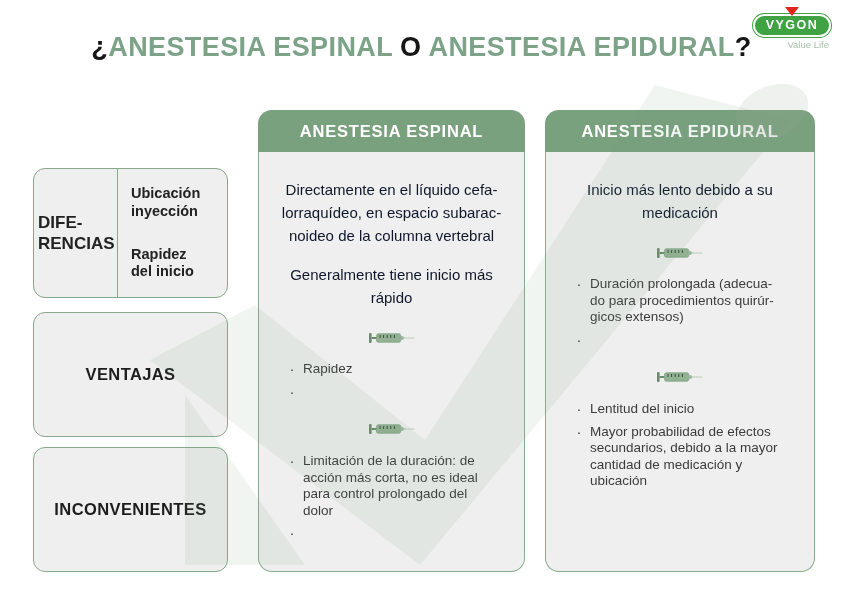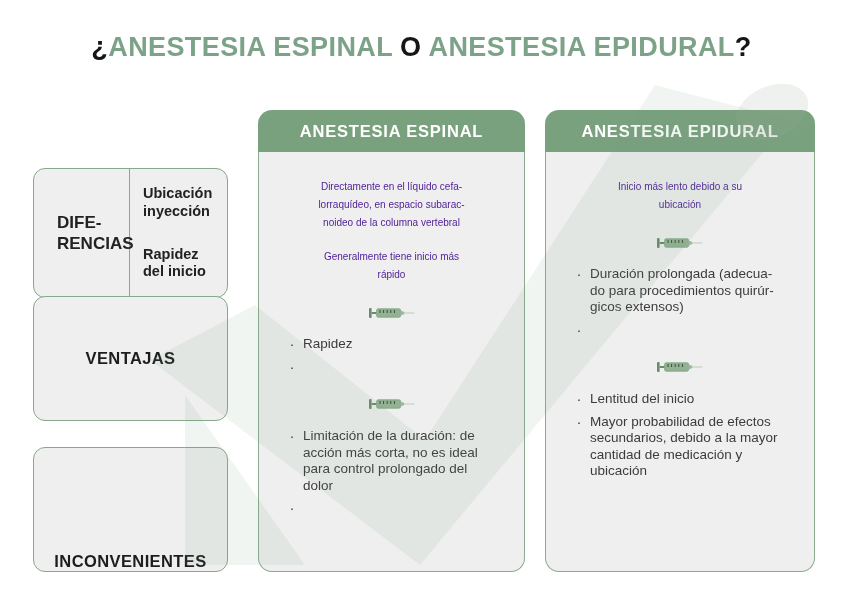--- a/index.html
+++ b/index.html
@@ -16,37 +16,37 @@
   .logo-tagline { color:#a5c2a6; font-size:9.5px; text-align:right; margin-top:2px; padding-right:2px; }
 
   .title { position:absolute; top:32px; left:0; width:100%; text-align:center; font-size:27px; font-weight:bold; letter-spacing:0.4px; z-index:2; }
   .title .grn { color:#7ca287; }
   .title .blk { color:#161616; }
   .title .conn { margin:0 7px; }
 
   
   .rowbox { position:absolute; left:33px; width:195px; background:#efefef; border:1.8px solid #86a989; border-radius:12px; z-index:1; }
   .box-diff { top:168px; height:130px; display:flex; }
-  .diff-left { width:96px; display:flex; align-items:center; padding-left:23px; border-right:1.8px solid #86a989; }
+  .diff-left { width:84px; display:flex; align-items:center; padding-left:4px; border-right:1.8px solid #86a989; }
   .diff-left .lbl { font-size:17px; font-weight:bold; color:#222; white-space:pre-line; line-height:1.25; }
   .diff-right { flex:1; display:flex; flex-direction:column; justify-content:space-between; padding:16px 0 16px 13px; }
   .diff-sub { font-size:14.5px; font-weight:bold; color:#222; white-space:pre-line; line-height:1.22; }
   .box-center { display:flex; align-items:center; justify-content:center; }
-  .box-vent { top:296px; height:125px; }
-  .box-inc { top:447px; height:125px;align-items:flex-end; }
+  .box-vent { top:312px; height:125px; }
+  .box-inc { top:447px; height:125px; }
   .rowlabel { font-size:16.5px; font-weight:bold; color:#1d1d1d; letter-spacing:0.4px; }
 
   
   .col { position:absolute; top:110px; height:462px; z-index:1; display:flex; flex-direction:column; }
   .col-espinal { left:258px; width:267px; }
   .col-epidural { left:545px; width:270px; }
   .col-header { height:42px; background:#7aa17e; border-radius:14px 14px 0 0; display:flex; align-items:center; justify-content:center; color:#ffffff; font-weight:bold; font-size:16.5px; letter-spacing:0.8px; }
   .col-body { flex:1; background:#efefef; border:1.5px solid #8aab8c; border-top:none; border-radius:0 0 14px 14px; padding:26px 16px 6px 16px; }
 
-  .para { font-size:10px; line-height:18px; color:#4c1d95; text-align:center; white-space:pre-line; }
+  .para { font-size:15px; line-height:23px; color:#0f172a; text-align:center; white-space:pre-line; }
   .para + .para { margin-top:16px; }
 
   .syringe { display:flex; justify-content:center; margin:21px 0 15px 0; }
   .syringe.second { margin:21px 0 16px 0; }
 
   .blist { list-style:none; }
   .blist li { display:grid; grid-template-columns:22px 1fr; padding-left:6px; }
   .blist li + li { margin-top:6px; }
   .bdot { font-size:15px; line-height:16.5px; color:#3c3c3c; text-align:center; }
   .btxt { font-size:13.5px; line-height:16.5px; color:#3c3c3c; white-space:pre-line; text-align:left; }
@@ -55,20 +55,25 @@
 <body>
 
 <div class="page">
 
   <svg class="watermark" width="843" height="596" viewBox="0 0 843 596" aria-hidden="true">
     <path d="M150 360 L420 565 L790 120 L655 85 L425 440 L255 305 Z" fill="#7aa17e" fill-opacity="0.10"></path>
     <path d="M185 395 L305 565 L185 565 Z" fill="#7aa17e" fill-opacity="0.10"></path>
     <ellipse cx="772" cy="112" rx="38" ry="26" transform="rotate(-24 772 112)" fill="#9aa89a" fill-opacity="0.16"></ellipse>
   </svg>
 
+  <div class="logo-wrap">
+    <div class="logo-tri"></div>
+    <div class="logo-pill">VYGON</div>
+    <div class="logo-tagline">Value Life</div>
+  </div>
 
   <div class="title">
     <span class="blk">¿</span><span class="grn">ANESTESIA ESPINAL</span><span class="blk conn">O</span><span class="grn">ANESTESIA EPIDURAL</span><span class="blk">?</span>
   </div>
 
   <div class="rowbox box-diff">
     <div class="diff-left">
       <span class="lbl">DIFE-
 RENCIAS</span>
     </div>
@@ -153,21 +158,21 @@
           <span class="bdot">·</span>
         </li>
       </ul>
     </div>
   </div>
 
   <div class="col col-epidural">
     <div class="col-header">ANESTESIA EPIDURAL</div>
     <div class="col-body">
       <p class="para">Inicio más lento debido a su
-ubicación</p>
+medicación</p>
 
       <div class="syringe">
         <svg width="48" height="16" viewBox="0 0 48 16" aria-hidden="true">
           <rect x="1" y="3" width="2.6" height="10" rx="1" fill="#6b8a6d"></rect>
           <rect x="3.6" y="7" width="5" height="2" fill="#6b8a6d"></rect>
           <rect x="8.6" y="3.8" width="24" height="8.4" rx="1.6" fill="#93b293" stroke="#7aa17e" stroke-width="0.8"></rect>
           <g stroke="#3c4a3c" stroke-width="1">
               <line x1="12" y1="5" x2="12" y2="8"></line>
               <line x1="15.6" y1="5" x2="15.6" y2="8"></line>
               <line x1="19.2" y1="5" x2="19.2" y2="8"></line>

